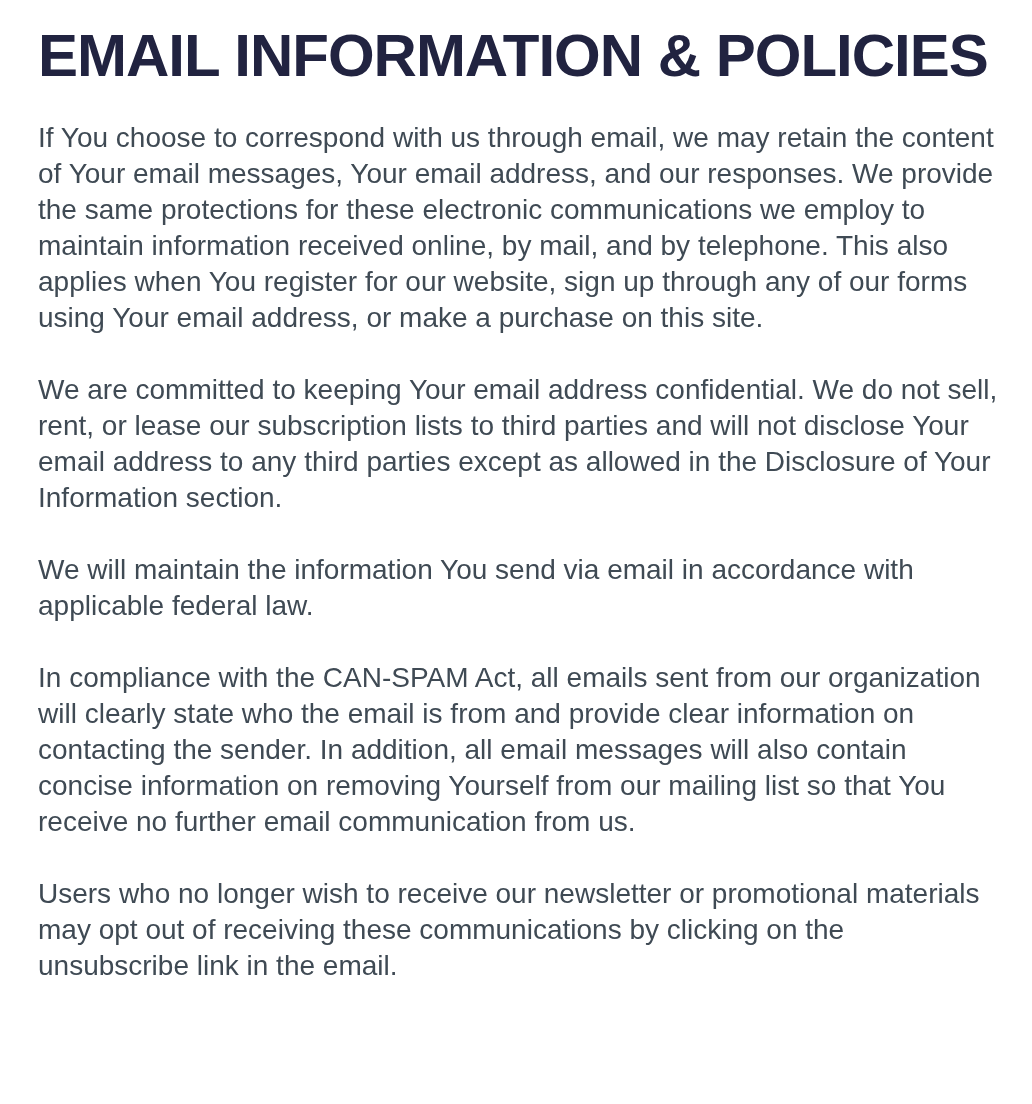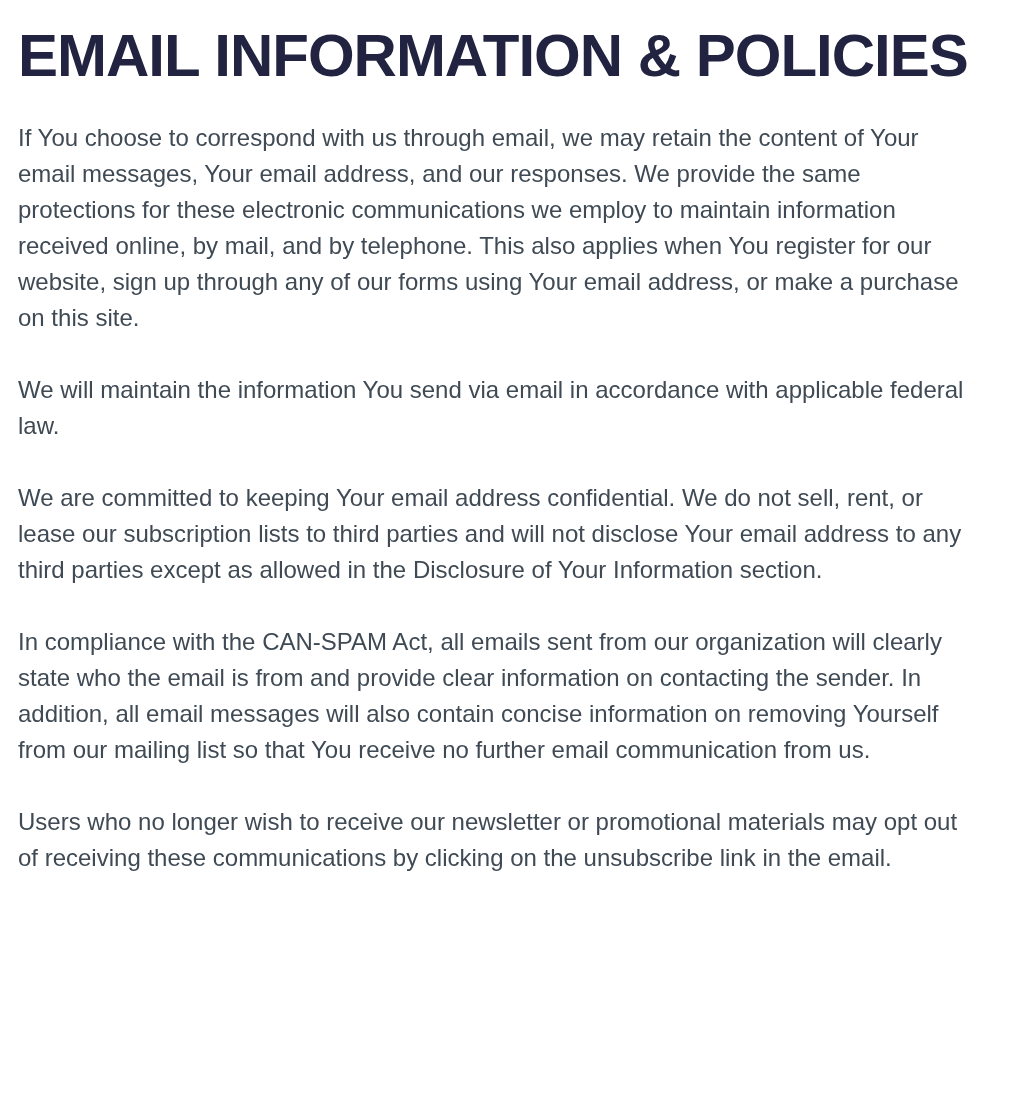--- a/index.html
+++ b/index.html
@@ -7,53 +7,53 @@
     padding: 0;
     background: #ffffff;
   }
   body {
     width: 1032px;
     min-height: 1104px;
     font-family: "Liberation Sans", sans-serif;
     -webkit-font-smoothing: antialiased;
   }
   .page {
-    padding: 14px 34px 20px 18px;
+    padding: 14px 34px 20px 38px;
     box-sizing: border-box;
     width: 1032px;
   }
   h1.page-title {
     margin: 8px 0 30px 0;
     font-size: 60px;
     line-height: 68px;
     font-weight: 700;
     letter-spacing: -1px;
     color: var(--heading-color, #212340);
     white-space: nowrap;
   }
   .policy-text {
     width: 960px;
   }
   .policy-text p {
     margin: 0 0 36px 0;
-    font-size: 24px;
+    font-size: 28px;
     line-height: 36px;
     font-weight: 400;
     color: var(--body-color, #3f4a54);
   }
   .policy-text p:last-child {
     margin-bottom: 3px;
   }
 </style>
 </head>
 <body style="background: rgb(255, 255, 255);">
 
 <main class="page">
   <h1 class="page-title">EMAIL INFORMATION &amp; POLICIES</h1>
 
   <section class="policy-text">
     <p>If You choose to correspond with us through email, we may retain the content of Your email messages, Your email address, and our responses. We provide the same protections for these electronic communications we employ to maintain information received online, by mail, and by telephone. This also applies when You register for our website, sign up through any of our forms using Your email address, or make a purchase on this site.</p>
+    <p>We are committed to keeping Your email address confidential. We do not sell, rent, or lease our subscription lists to third parties and will not disclose Your email address to any third parties except as allowed in the Disclosure of Your Information section.</p>
     <p>We will maintain the information You send via email in accordance with applicable federal law.</p>
-    <p>We are committed to keeping Your email address confidential. We do not sell, rent, or lease our subscription lists to third parties and will not disclose Your email address to any third parties except as allowed in the Disclosure of Your Information section.</p>
     <p>In compliance with the CAN-SPAM Act, all emails sent from our organization will clearly state who the email is from and provide clear information on contacting the sender. In addition, all email messages will also contain concise information on removing Yourself from our mailing list so that You receive no further email communication from us.</p>
     <p>Users who no longer wish to receive our newsletter or promotional materials may opt out of receiving these communications by clicking on the unsubscribe link in the email.</p>
   </section>
 </main>
 
 </body></html>

